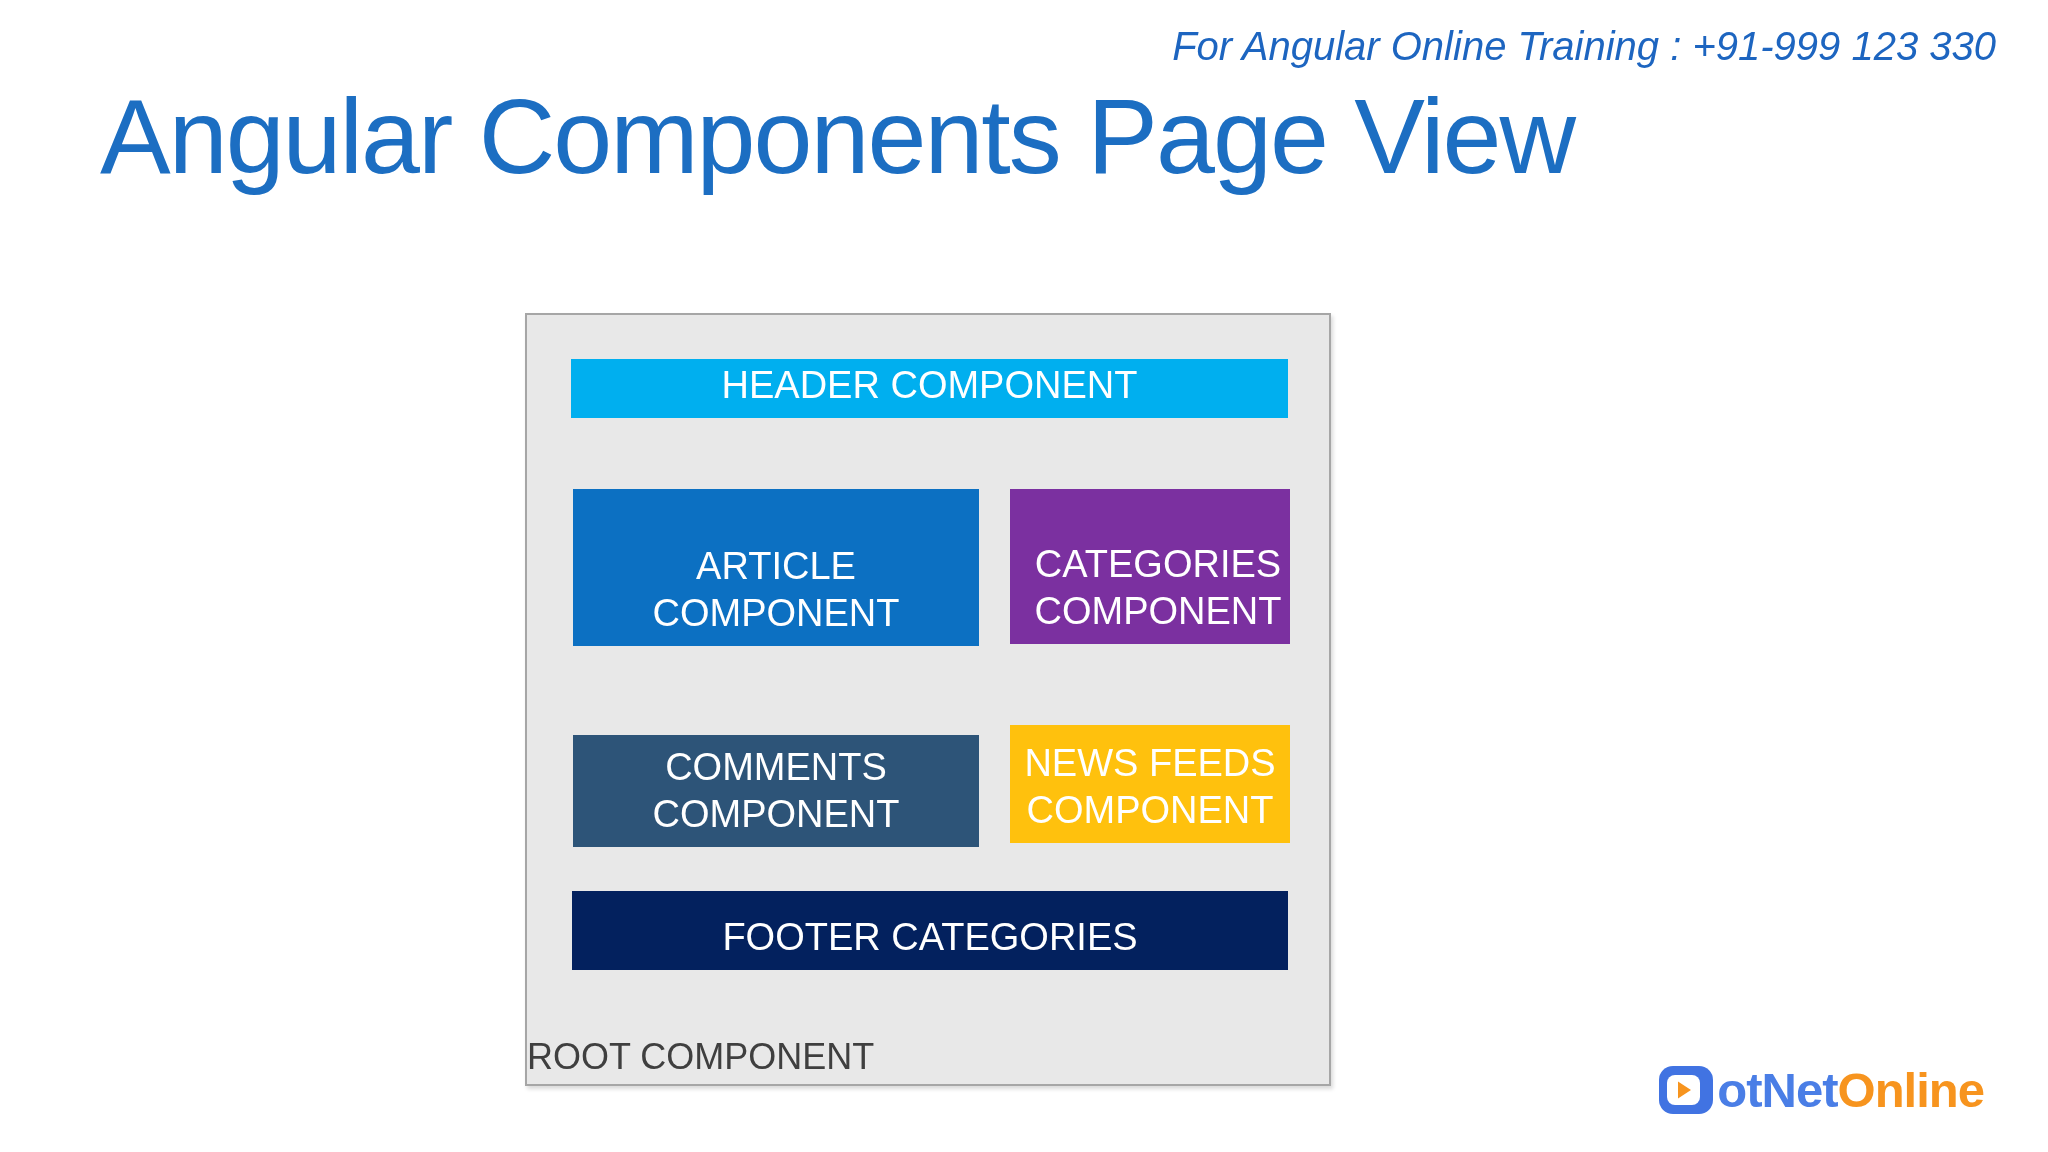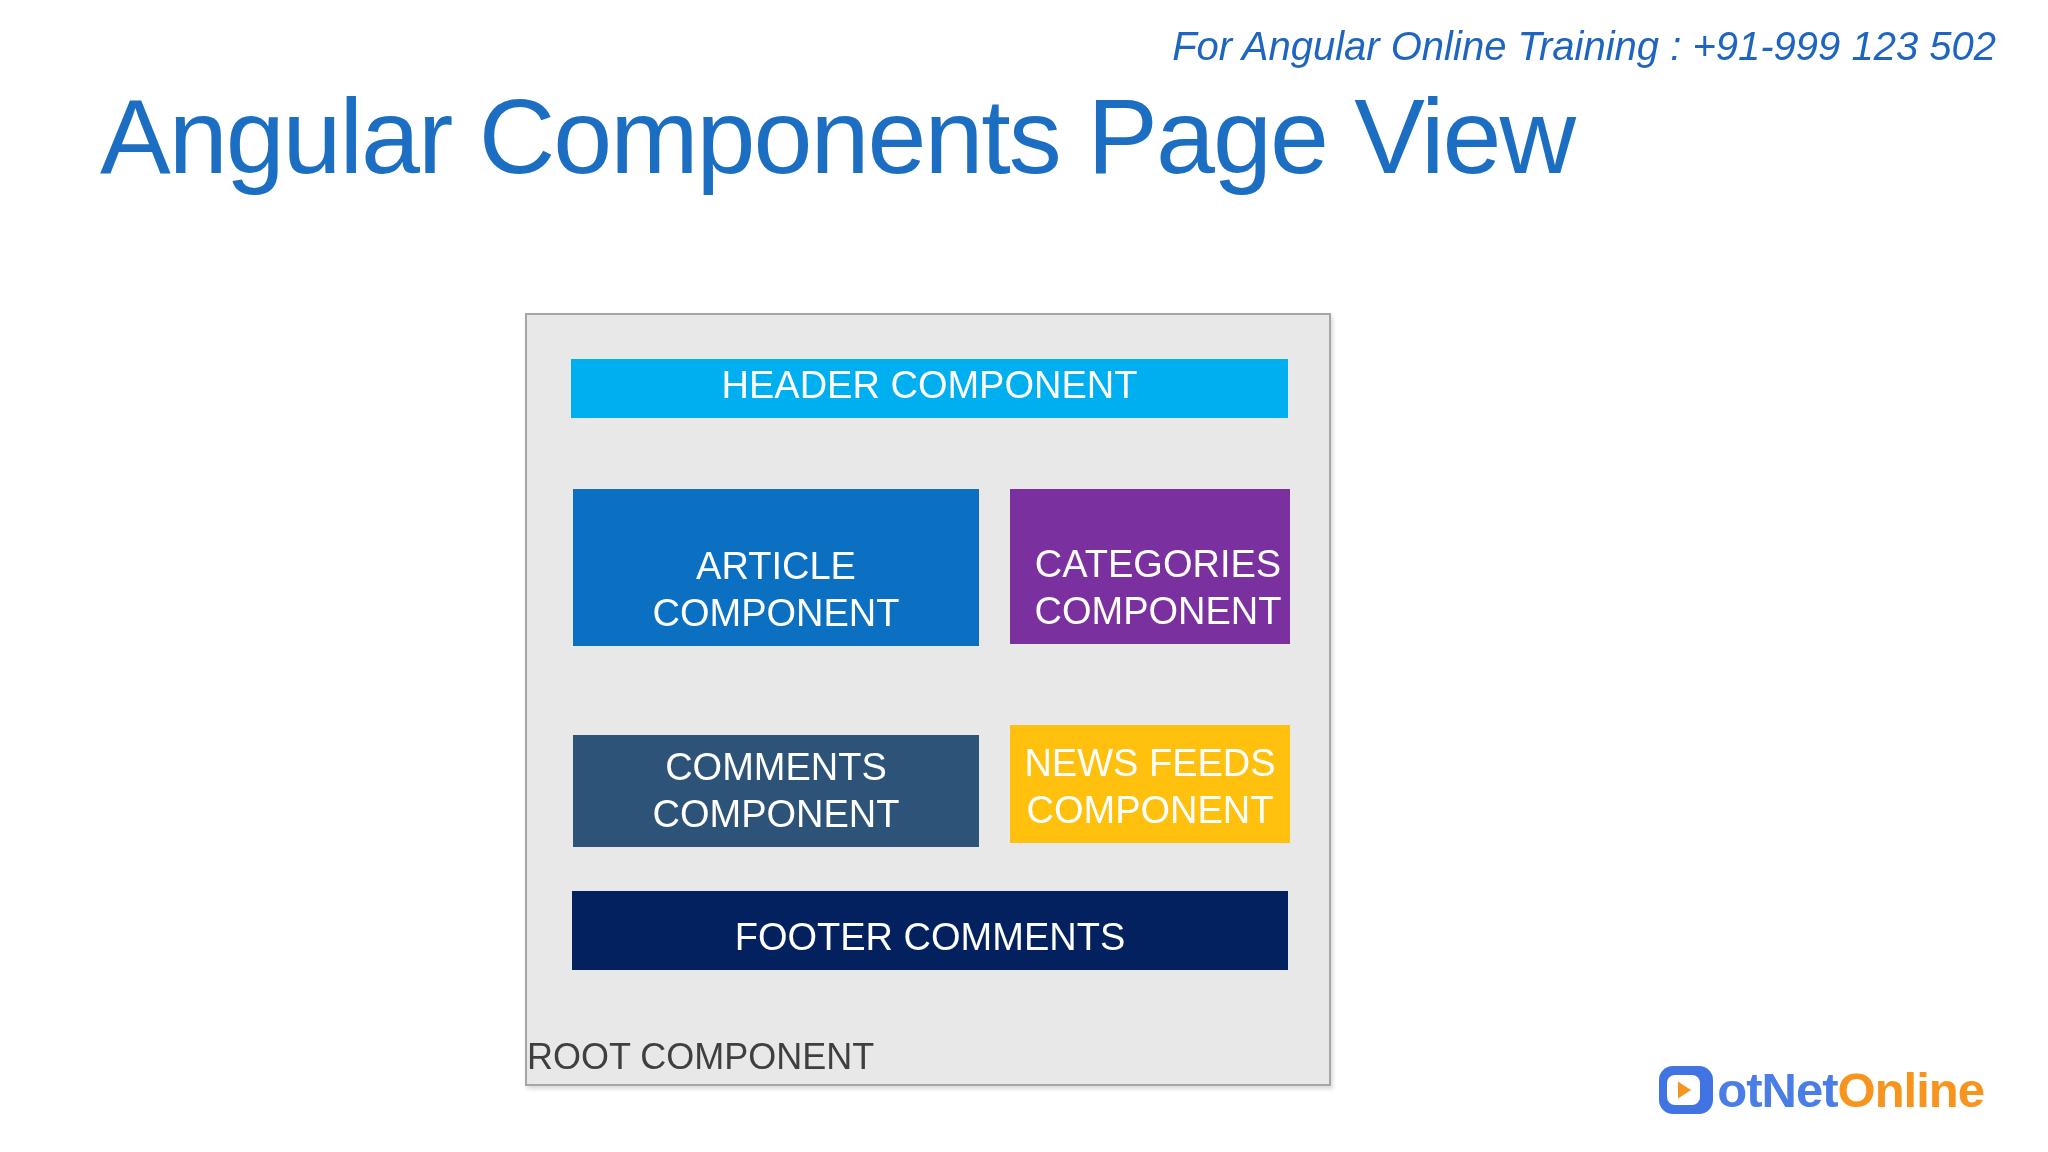--- a/index.html
+++ b/index.html
@@ -91,21 +91,21 @@
     font-weight: 700;
     letter-spacing: -1px;
     white-space: nowrap;
   }
 </style>
 </head>
 <body>
 
 <div class="stage">
 
-  <div class="training-text" style="color: rgb(29, 101, 192);">For Angular Online Training : +91-999 123 502</div>
+  <div class="training-text" style="color: rgb(29, 101, 192);">For Angular Online Training : +91-999 123 330</div>
 
   <h1 class="page-title" style="color: rgb(28, 110, 194);">Angular Components Page View</h1>
 
   <div class="root-box" style="background: rgb(232, 232, 232);">
 
     <div class="comp comp-header" style="background: rgb(0, 175, 239);">
       <span class="comp-label">HEADER COMPONENT</span>
     </div>
 
     <div class="comp comp-article" style="background: rgb(12, 112, 194);">
@@ -118,21 +118,21 @@
 
     <div class="comp comp-comments" style="background: rgb(45, 84, 120);">
       <span class="comp-label">COMMENTS COMPONENT</span>
     </div>
 
     <div class="comp comp-newsfeeds" style="background: rgb(255, 193, 13);">
       <span class="comp-label">NEWS FEEDS COMPONENT</span>
     </div>
 
     <div class="comp comp-footer" style="background: rgb(3, 33, 94);">
-      <span class="comp-label">FOOTER COMMENTS</span>
+      <span class="comp-label">FOOTER CATEGORIES</span>
     </div>
 
     <div class="root-label" style="color: rgb(63, 63, 63);">ROOT COMPONENT</div>
   </div>
 
   <div class="logo">
     <svg class="logo-icon" width="54" height="48" viewBox="0 0 54 48" aria-hidden="true">
       <rect x="0" y="0" width="54" height="48" rx="14" fill="#4173e2"></rect>
       <rect x="8" y="9" width="33" height="30" rx="8" fill="#ffffff"></rect>
       <path d="M19 15.5 L32 24 L19 32.5 Z" fill="#f7941e"></path>

